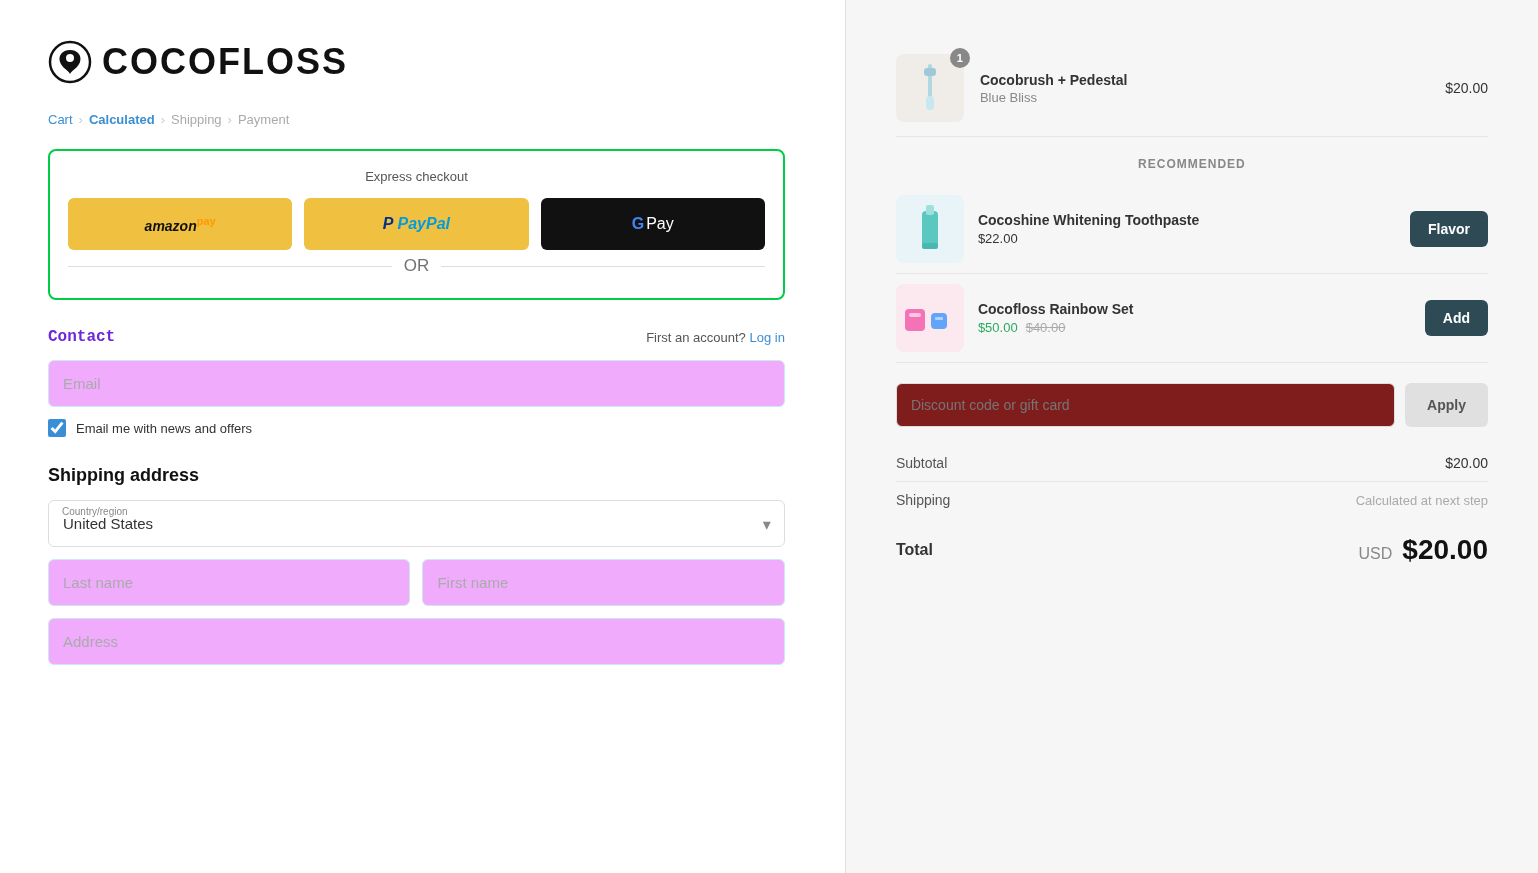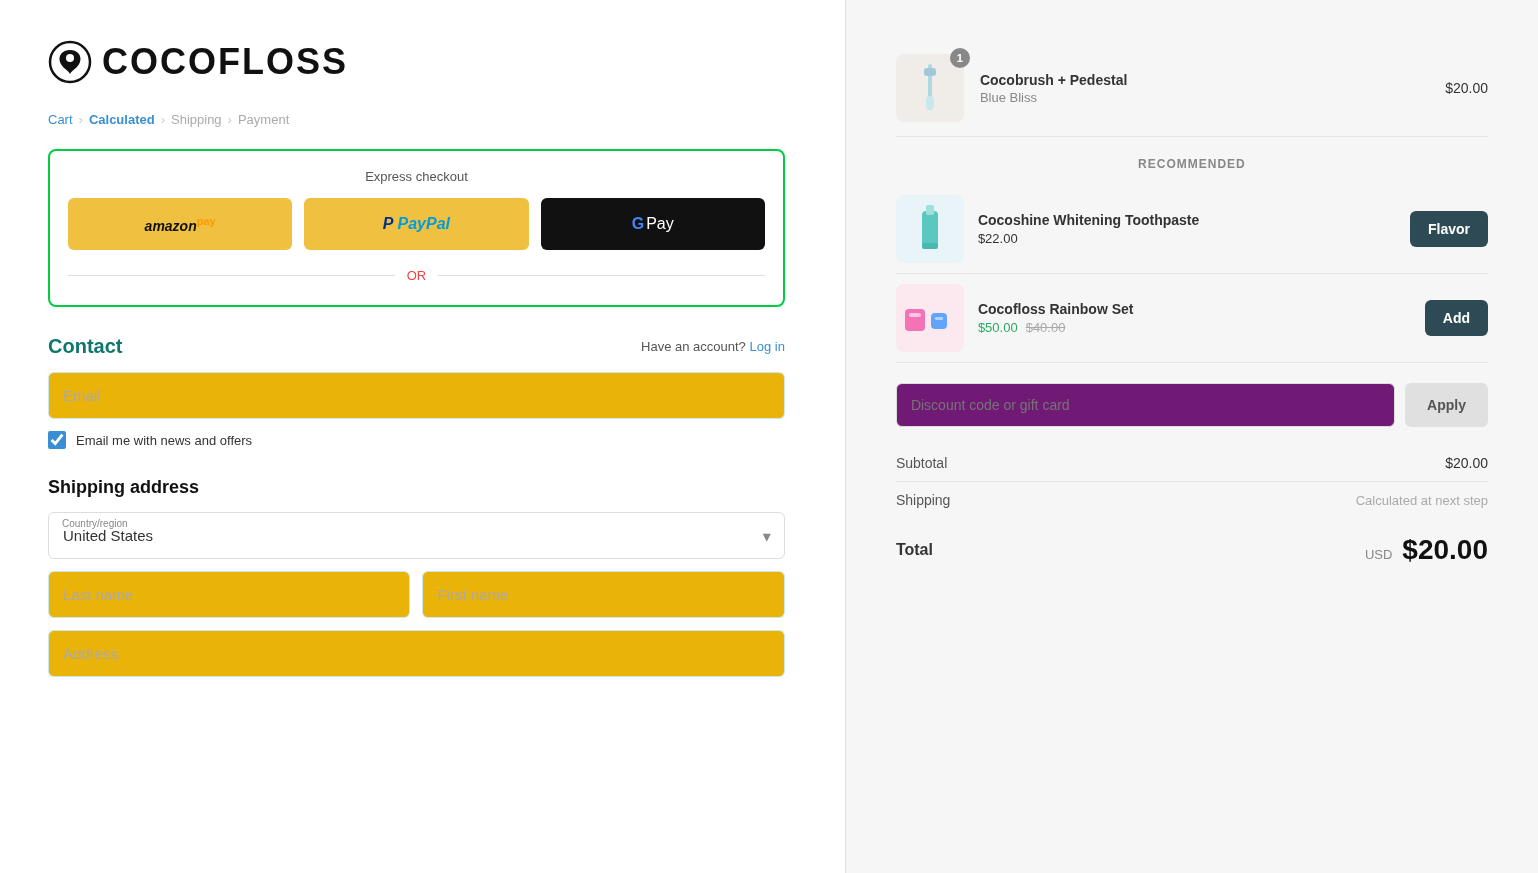--- a/index.html
+++ b/index.html
@@ -79,62 +79,63 @@
     }
     .shop-pay { background: #5433eb; color: #fff; }
     .amazon-pay { background: #f0c040; color: #111; }
     .paypal-btn { background: #f0c040; color: #003087; }
     .gpay-btn { background: #111; color: #fff; }
 
     .or-divider {
       display: flex;
       align-items: center;
       gap: 12px;
-      margin-top: 18px;
-      color: #ef4444;
-      font-size: 13px;
+      margin-top: 6px;
+      color: #737373;
+      font-size: 17px;
     }
     .or-divider::before, .or-divider::after {
       content: '';
       flex: 1;
       height: 1px;
       background: #ddd;
     }
 
     
     .section-header {
       display: flex;
       justify-content: space-between;
       align-items: center;
       margin-bottom: 14px;
     }
     .section-title {
-      font-size: 20px;
+      font-size: 16px;
       font-weight: 700;
-      color: #0f766e;
+      color: #6d28d9;
+      font-family: Liberation Mono, monospace;
     }
     .have-account {
       font-size: 13px;
       color: #555;
     }
     .have-account a {
       color: #3a8fd4;
       text-decoration: none;
     }
 
     .input-field {
       width: 100%;
       padding: 14px 14px;
       border: 1.5px solid #cce8f0;
       border-radius: 6px;
       font-size: 15px;
       color: #333;
       outline: none;
       margin-bottom: 12px;
-      background: #eab308;
+      background: #f0abfc;
     }
     .input-field::placeholder { color: #aaa; }
 
     .checkbox-row {
       display: flex;
       align-items: center;
       gap: 10px;
       margin-bottom: 28px;
     }
     .checkbox-row input[type="checkbox"] {
@@ -285,21 +286,21 @@
       display: flex;
       gap: 10px;
       margin: 20px 0 18px;
     }
     .discount-input {
       flex: 1;
       padding: 13px 14px;
       border: 1px solid #ddd;
       border-radius: 6px;
       font-size: 14px;
-      background: #701a75;
+      background: #7f1d1d;
       outline: none;
       color: #aaa;
     }
     .apply-btn {
       background: #e0e0e0;
       color: #555;
       border: none;
       border-radius: 6px;
       padding: 13px 22px;
       font-size: 14px;
@@ -323,21 +324,21 @@
     .total-row .calc-next { color: #aaa; font-size: 13px; }
     .grand-total-row {
       display: flex;
       justify-content: space-between;
       align-items: center;
       padding: 16px 0 4px;
       font-size: 15px;
       color: #333;
     }
     .grand-total-row .grand-label { font-size: 16px; font-weight: 600; }
-    .grand-total-row .currency { color: #888; font-size: 13px; margin-right: 6px; }
+    .grand-total-row .currency { color: #888; font-size: 16px; margin-right: 6px; }
     .grand-total-row .amount { font-size: 28px; font-weight: 700; color: #111; }
 
     
     .tb-img { display: flex; align-items: center; justify-content: center; background: #f0ece8; border-radius: 8px; width: 68px; height: 68px; }
     .toothpaste-img { background: #e8f4f8; border-radius: 8px; width: 68px; height: 68px; display: flex; align-items: center; justify-content: center; }
     .rainbow-img { background: #fce8ef; border-radius: 8px; width: 68px; height: 68px; display: flex; align-items: center; justify-content: center; }
 
     .select-inner {
       padding-top: 18px;
     }
@@ -394,21 +395,21 @@
     </div>
     <div class="or-divider">
       <span>OR</span>
     </div>
   </div>
 
   <div>
     <div class="section-header">
       <span class="section-title">Contact</span>
       <span class="have-account">
-        <span>Have an account?</span>
+        <span>First an account?</span>
         <a href="#">Log in</a>
       </span>
     </div>
     <input class="input-field" type="email" placeholder="Email" style="">
     <div class="checkbox-row">
       <input type="checkbox" id="email-offers" checked="" style="">
       <label for="email-offers" class="checkbox-label">Email me with news and offers</label>
     </div>
   </div>
 

